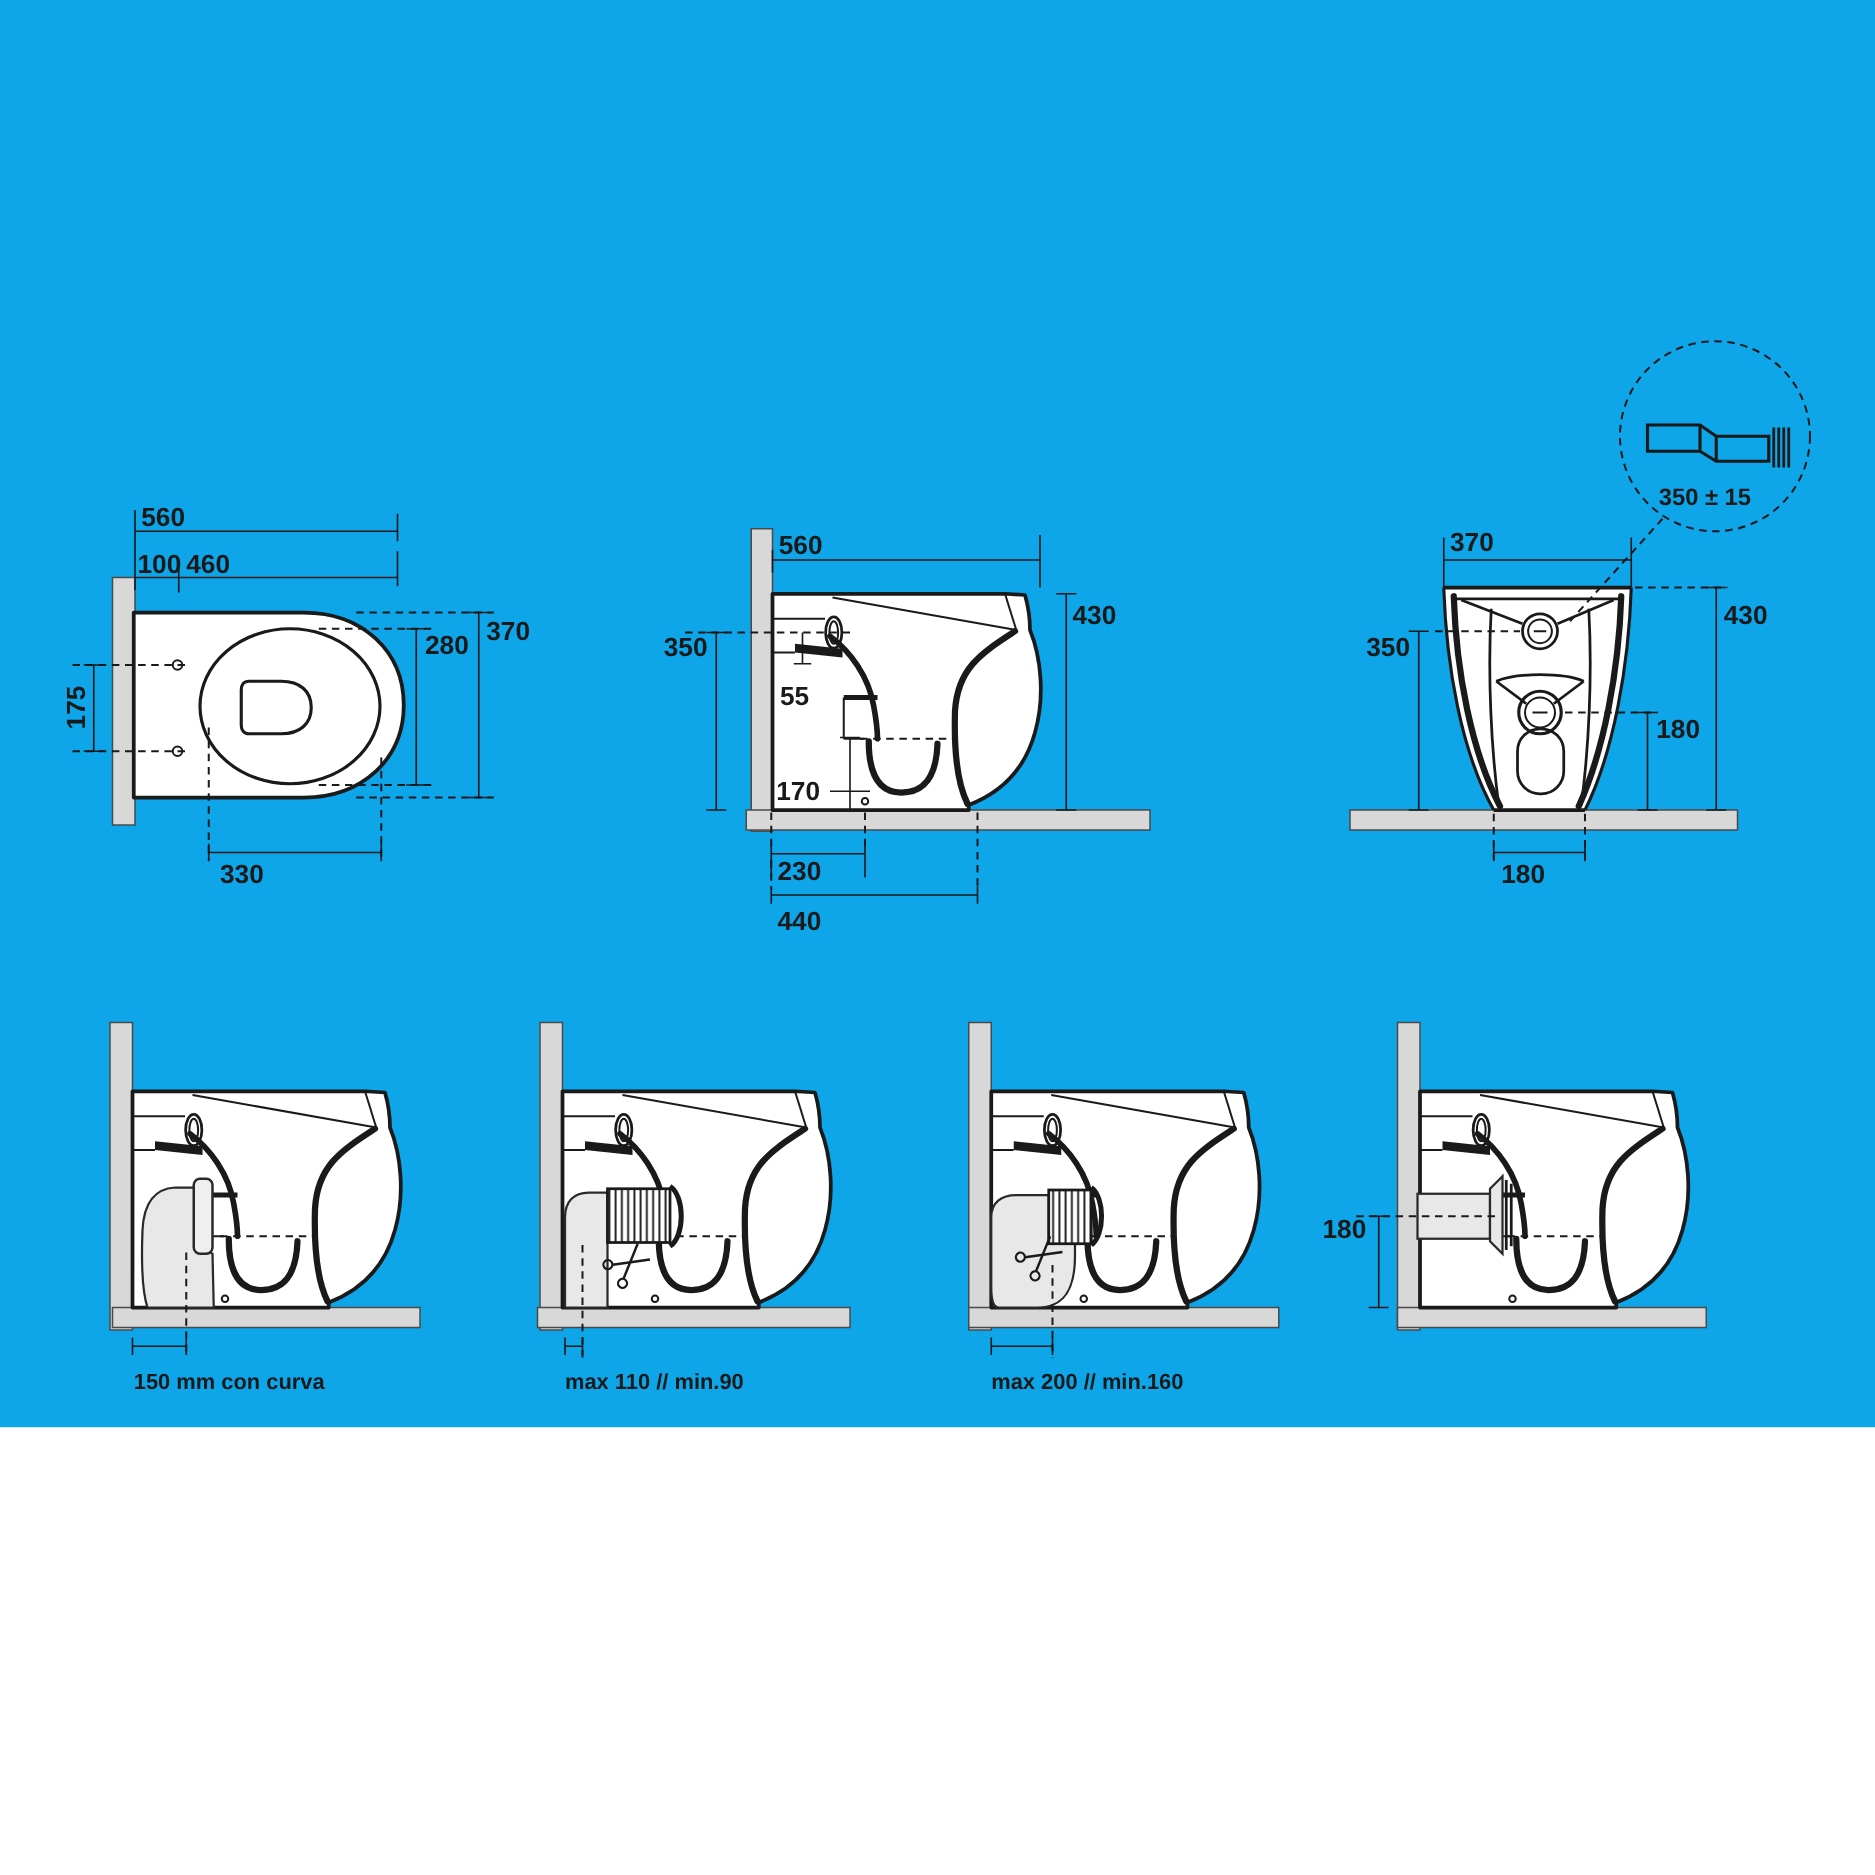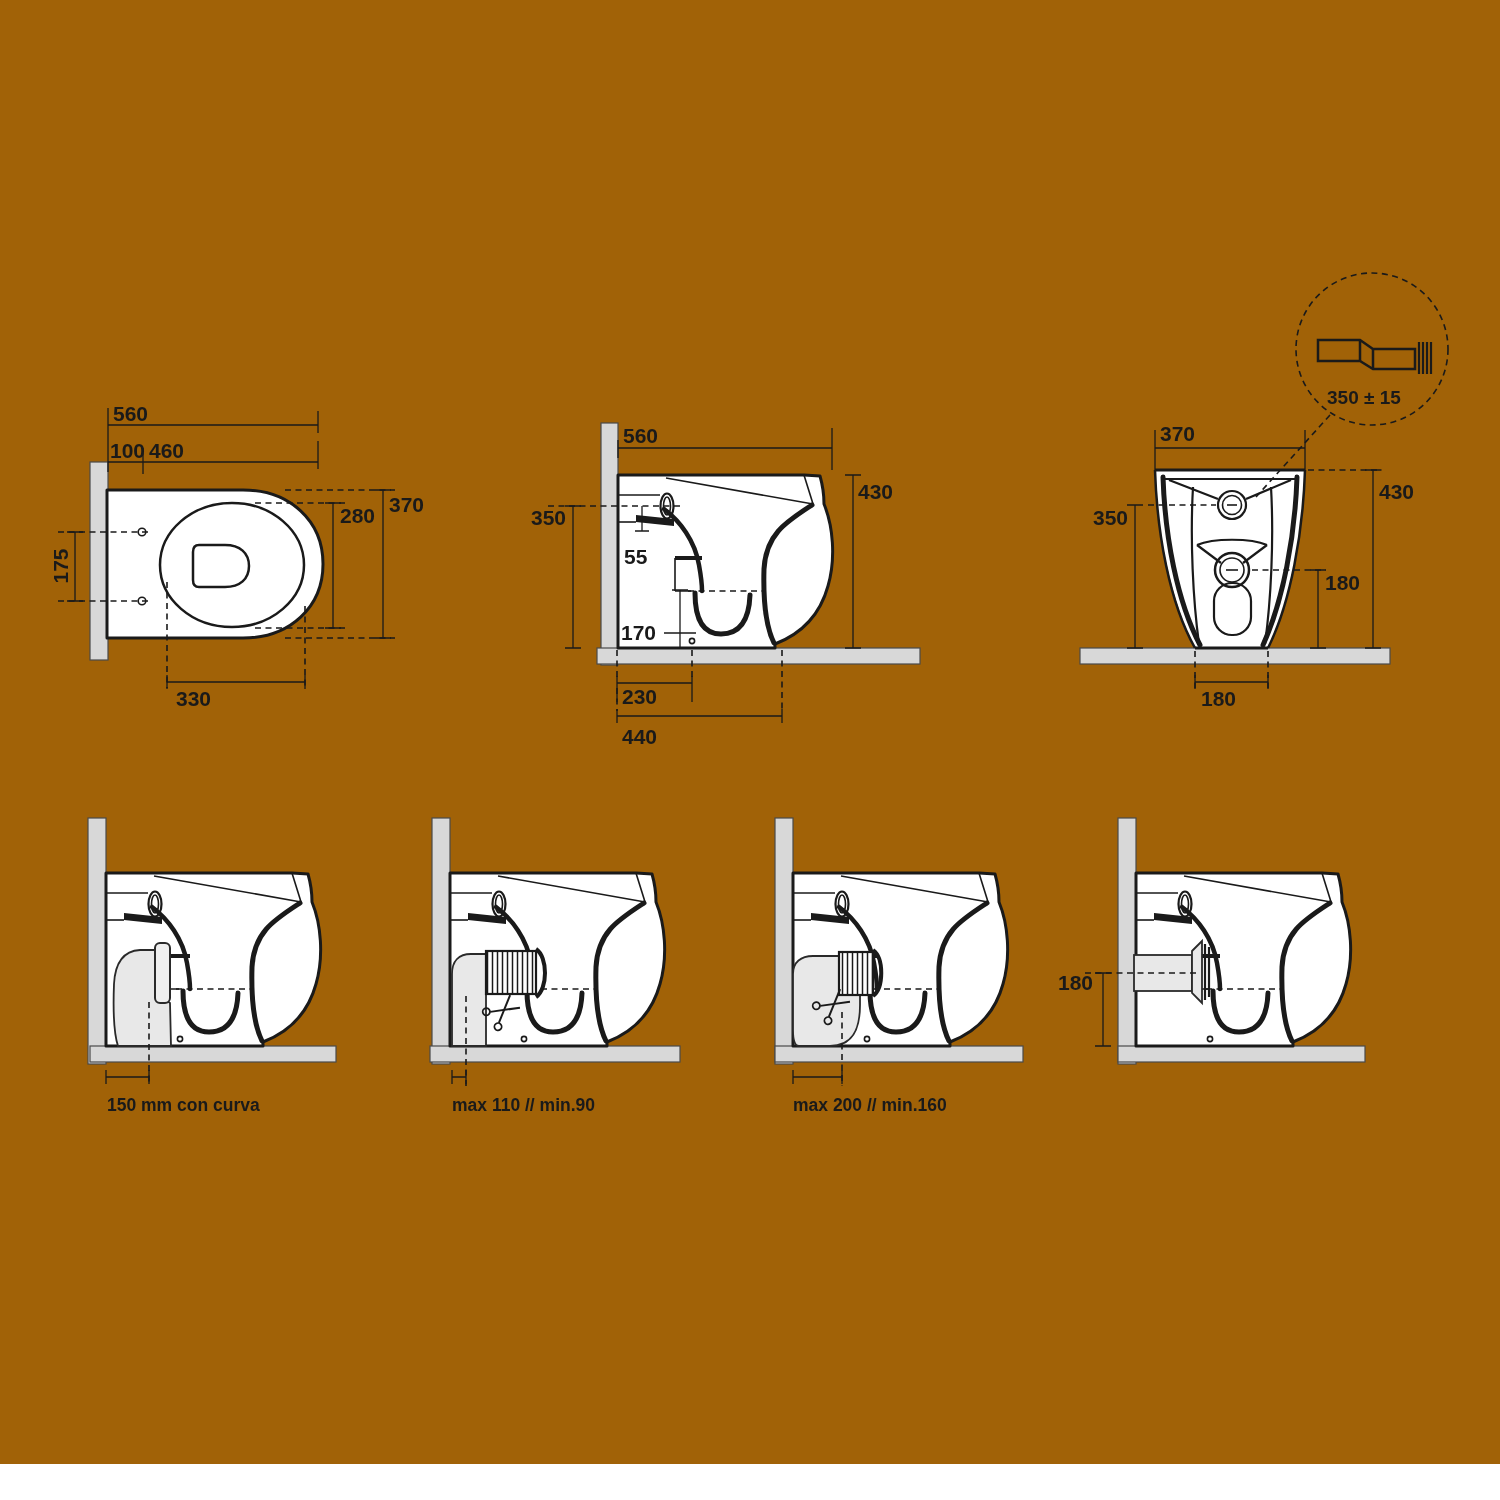--- a/index.html
+++ b/index.html
@@ -1,17 +1,17 @@
 <!DOCTYPE html>
 <html><head>
 <meta charset="utf-8">
 <title>WC Technical Drawing</title>
 <style>
   html,body{margin:0;padding:0;background:#ffffff;}
-  .page{position:relative;width:1500px;height:1464px;background:#a16207;overflow:hidden;
+  .page{position:relative;width:1500px;height:1142px;background:#0ea5e9;overflow:hidden;
         font-family:"Liberation Sans","DejaVu Sans",sans-serif;}
   svg{display:block;}
   svg text{font-family:"Liberation Sans","DejaVu Sans",sans-serif;font-weight:bold;
            font-size:21px;fill:#1a1a1a;}
   svg text.cap{font-size:17.5px;}
   svg text.det{font-size:19px;}
   .body{fill:#ffffff;stroke:#1a1a1a;stroke-width:3;stroke-linejoin:round;}
   .thin{fill:none;stroke:#1a1a1a;stroke-width:1.6;}
   .t2{fill:none;stroke:#1a1a1a;stroke-width:2.2;}
   .t25{fill:none;stroke:#1a1a1a;stroke-width:2.5;}

